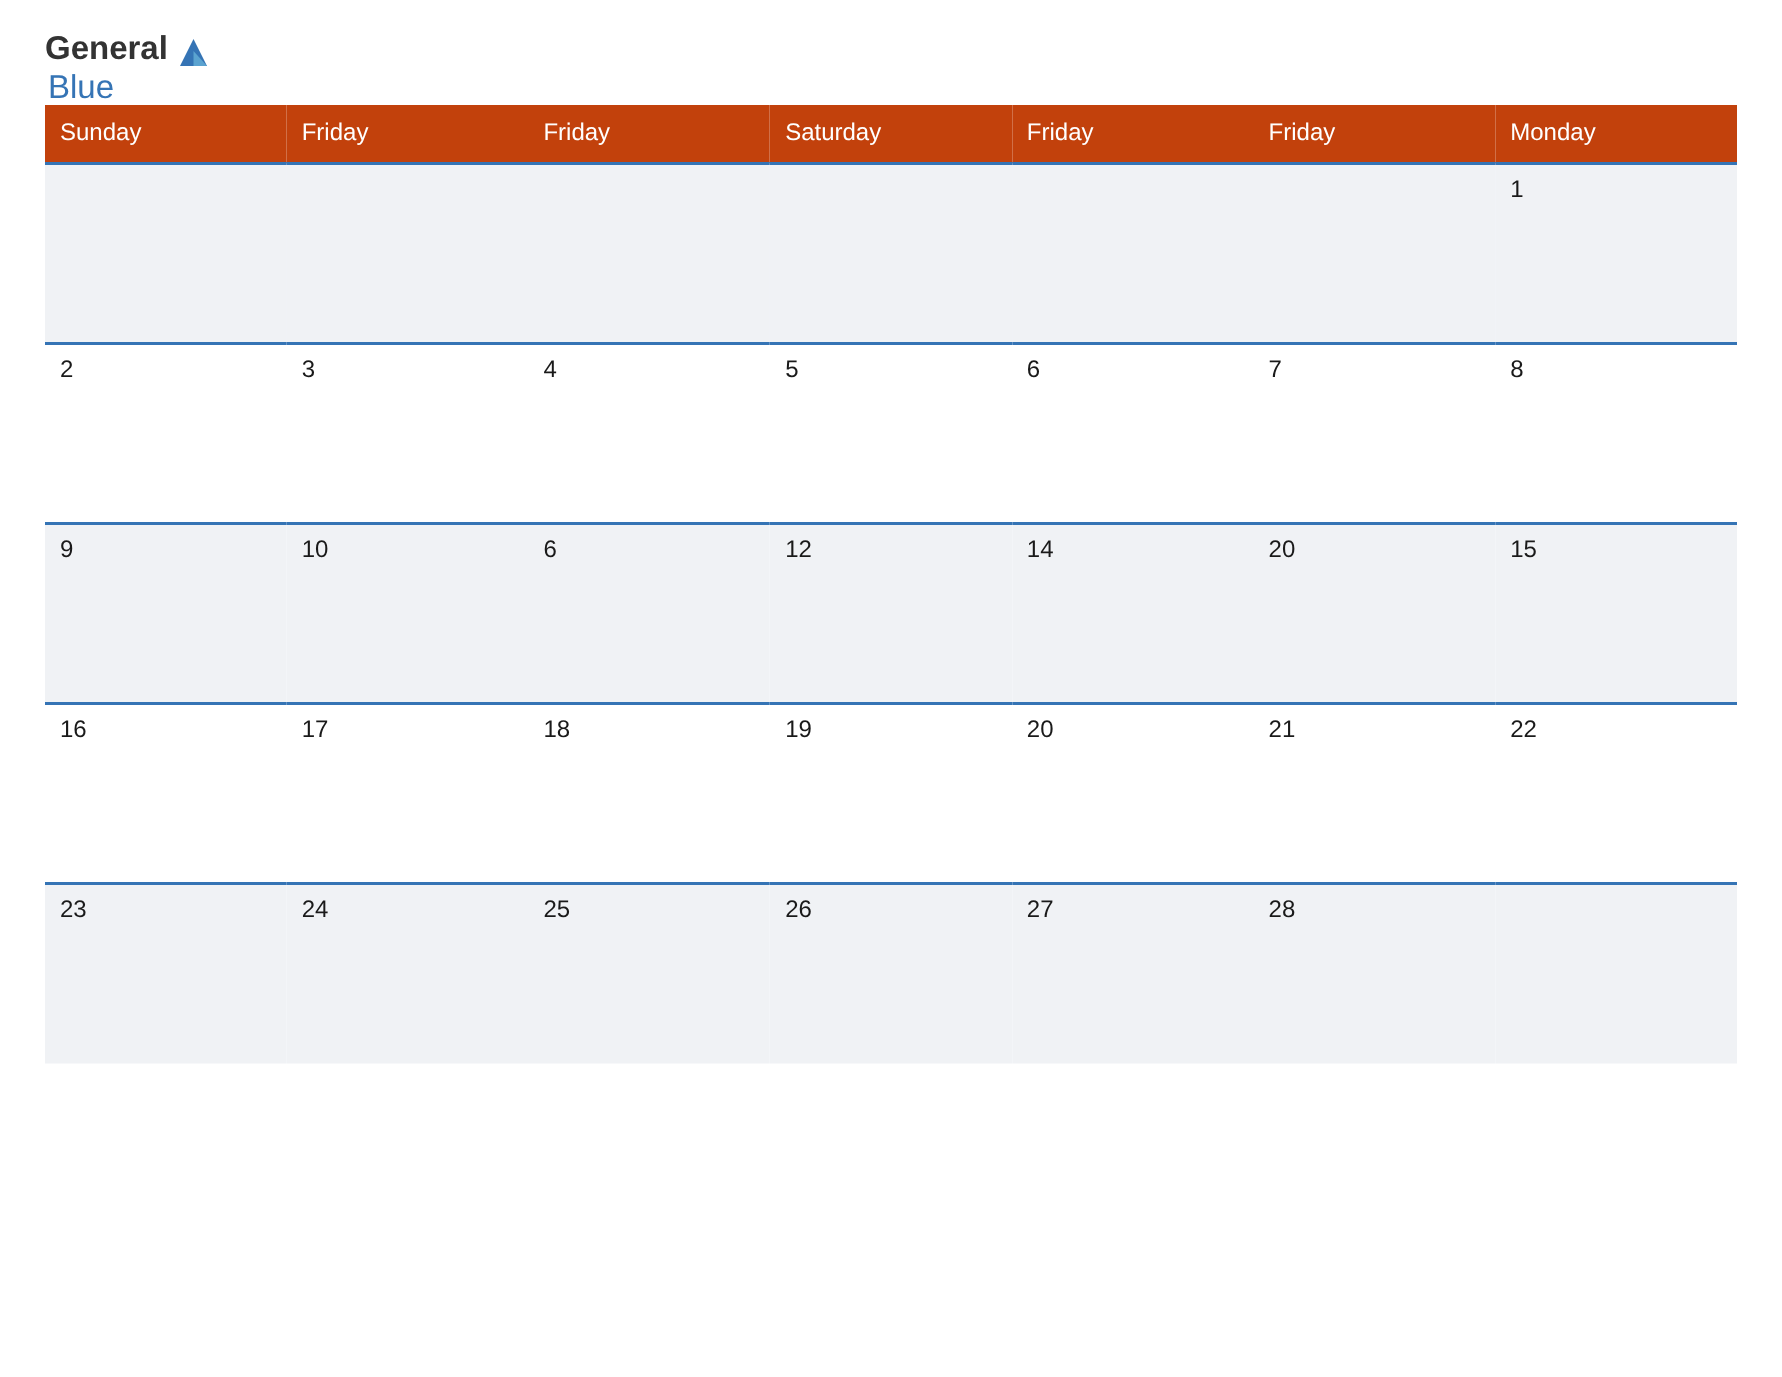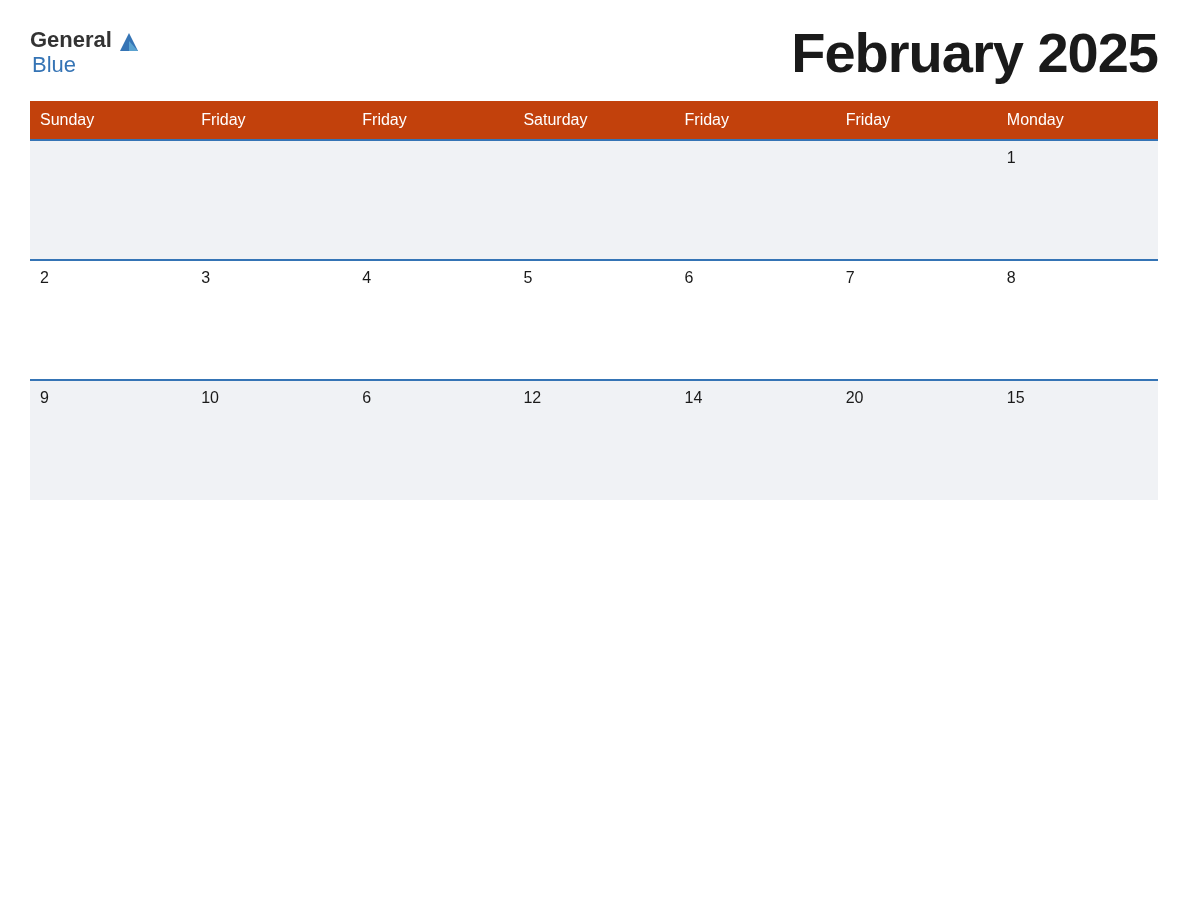--- a/index.html
+++ b/index.html
@@ -13,21 +13,20 @@
       font-family: Arial, Helvetica, sans-serif;
       width: 1188px;
       min-height: 918px;
       padding: 20px 30px;
     }
 
     .header {
       display: flex;
       justify-content: space-between;
       align-items: center;
-      margin-bottom: 16px;
     }
 
     .logo {
       display: flex;
       align-items: center;
       gap: 0;
     }
 
     .logo-text {
       display: flex;
@@ -103,21 +102,20 @@
       <span>
         <span style="font-size:22px;font-weight:bold;color:#333333;">General</span>
         <svg width="22" height="22" viewBox="0 0 22 22" style="display:inline-block;vertical-align:middle;margin-left:2px;">
           <polygon points="2,20 11,2 20,20" fill="#3574B5"></polygon>
           <polygon points="11,10 20,20 11,20" fill="#5BA3D0"></polygon>
         </svg>
       </span>
       <span style="font-size:22px;font-weight:normal;color:#3574B5;margin-left:2px;">Blue</span>
     </div>
   </div>
-  <div class="month-title">February 2025</div>
 </div>
 
 <table class="calendar">
   <thead>
     <tr>
     <th>Sunday</th>
         <th>Friday</th>
         <th>Friday</th>
         <th>Saturday</th>
         <th>Friday</th>
@@ -146,14 +144,32 @@
       </tr>
       <tr>
         <td><span class="day-number">9</span></td>
         <td><span class="day-number">10</span></td>
         <td><span class="day-number">6</span></td>
         <td><span class="day-number">12</span></td>
         <td><span class="day-number">14</span></td>
         <td><span class="day-number">20</span></td>
         <td><span class="day-number">15</span></td>
       </tr>
+      <tr>
+        <td><span class="day-number">16</span></td>
+        <td><span class="day-number">17</span></td>
+        <td><span class="day-number">18</span></td>
+        <td><span class="day-number">19</span></td>
+        <td><span class="day-number">20</span></td>
+        <td><span class="day-number">21</span></td>
+        <td><span class="day-number">22</span></td>
+      </tr>
+      <tr class="last-row">
+        <td><span class="day-number">23</span></td>
+        <td><span class="day-number">24</span></td>
+        <td><span class="day-number">25</span></td>
+        <td><span class="day-number">26</span></td>
+        <td><span class="day-number">27</span></td>
+        <td><span class="day-number">28</span></td>
+        <td></td>
+      </tr>
     </tbody>
 </table>
 
 </body></html>

